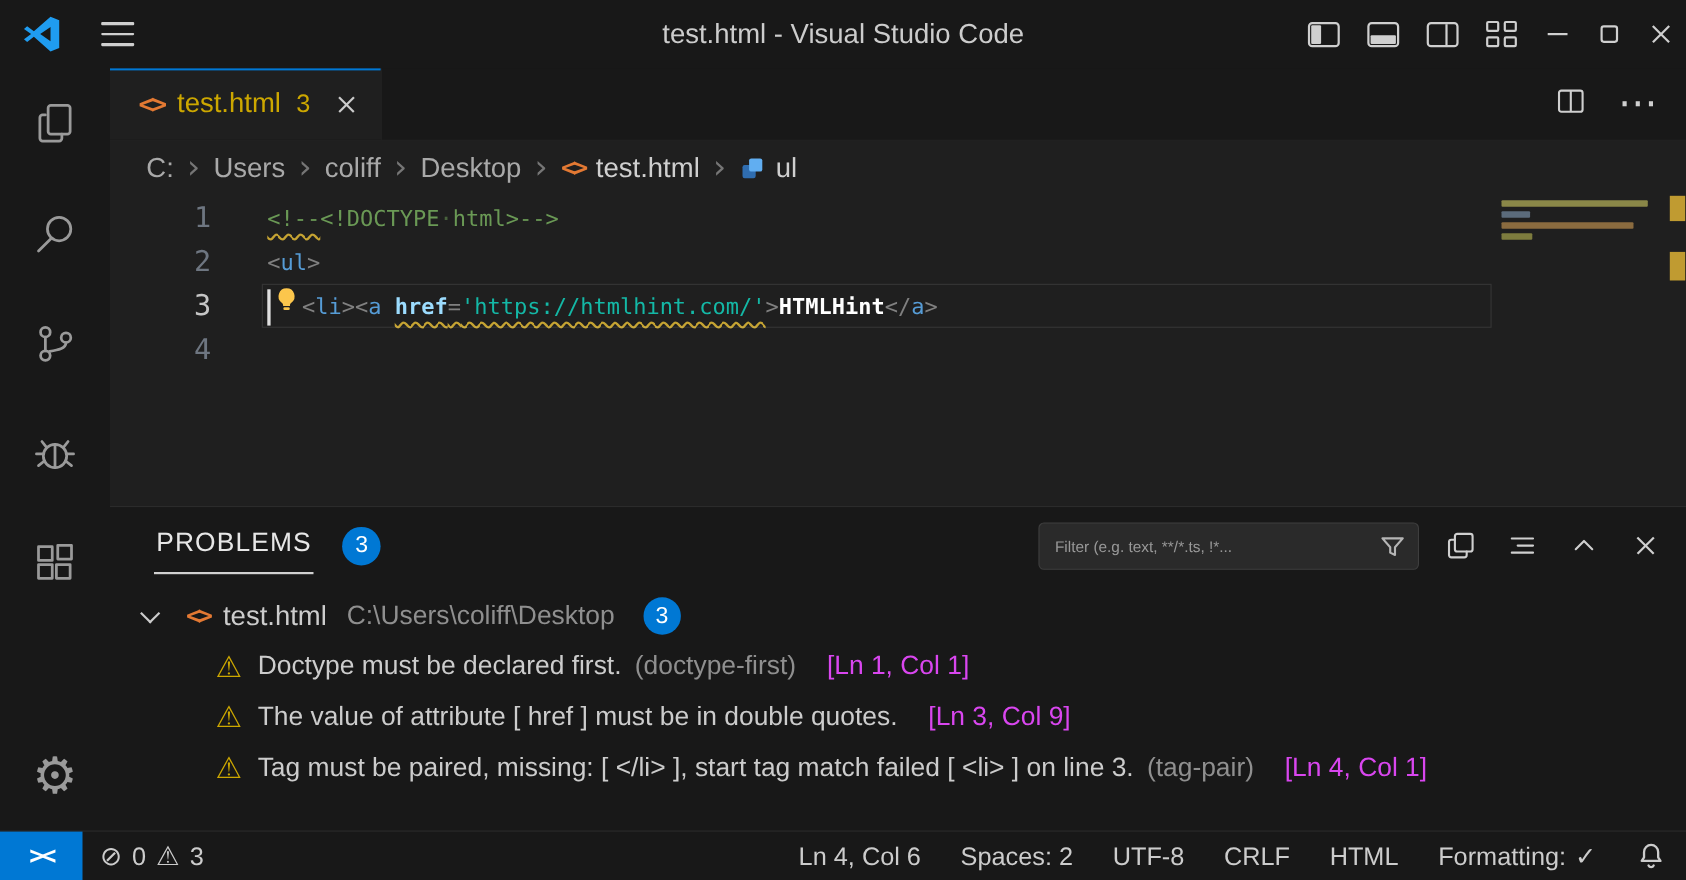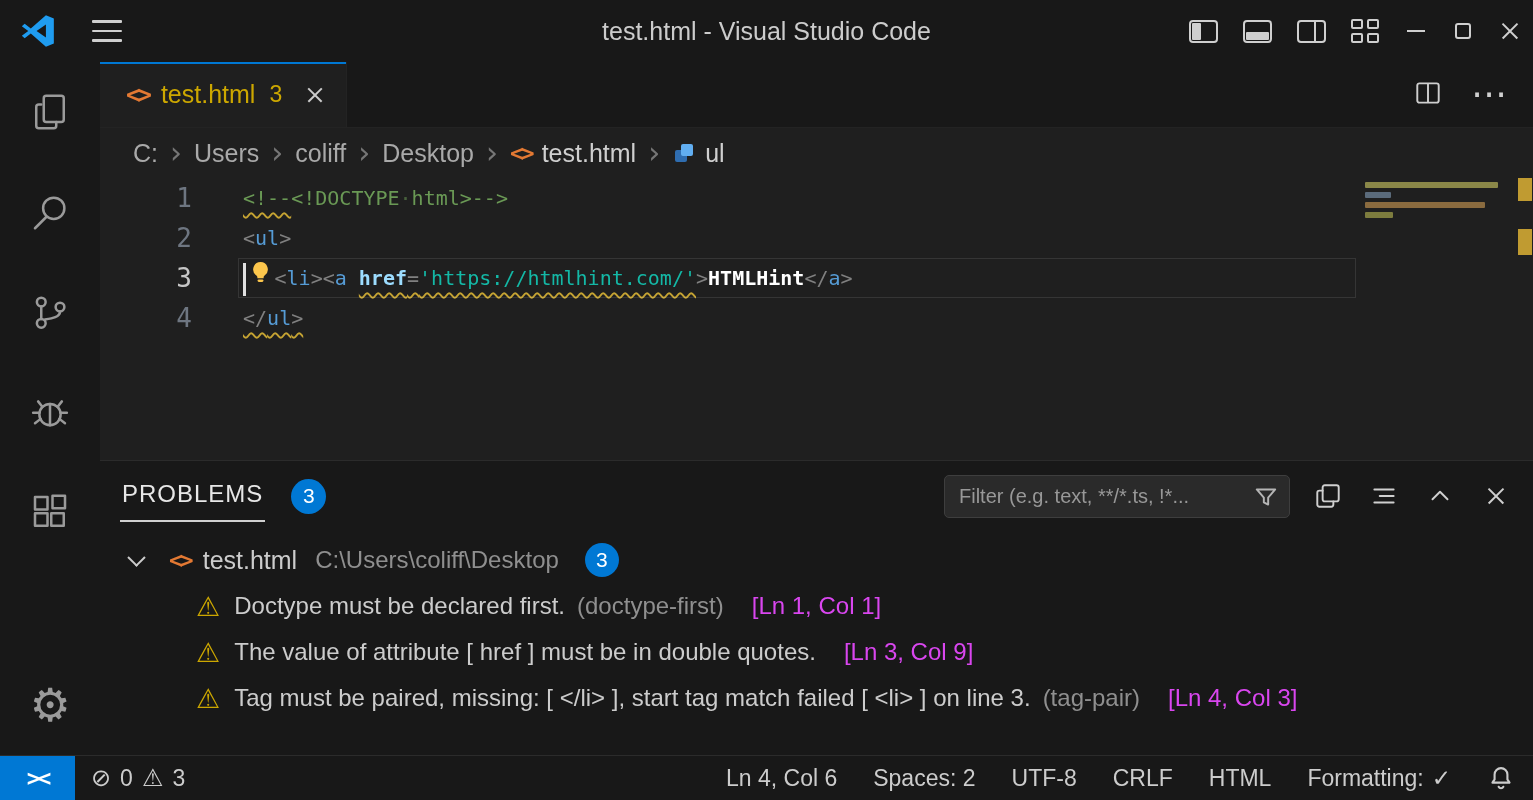--- a/index.html
+++ b/index.html
@@ -77,25 +77,25 @@
   .lightbulb{display:inline-block;vertical-align:middle;margin-right:2px;margin-top:-4px;}
 
   .minimap{position:absolute;right:30px;top:120px;width:140px;height:180px;}
   .mm-bar{position:absolute;left:2px;height:6px;border-radius:1px;}
   .overview{position:absolute;right:0;top:0;bottom:300px;width:16px;}
   .ov-mark{position:absolute;right:1px;width:14px;background:#c09b31;}
 
   
   .panel{position:absolute;left:0;right:0;top:398px;bottom:0;background:#181818;border-top:1px solid #2b2b2b;}
   .panel-header{position:relative;height:70px;display:flex;align-items:center;}
-  .panel-tab{margin-left:20px;display:flex;align-items:center;}
+  .panel-tab{margin-left:40px;display:flex;align-items:center;}
   .panel-tab-label{font-size:24px;color:#e7e7e7;letter-spacing:1px;padding:10px 2px 12px;border-bottom:2px solid #d0d0d0;}
   .badge{min-width:35px;height:35px;padding:0 6px;border-radius:18px;background:#0078d4;color:#fff;font-size:21px;display:inline-flex;align-items:center;justify-content:center;margin-left:26px;font-family:"Liberation Sans",sans-serif;}
   .filter{position:absolute;right:243px;top:14px;width:346px;height:43px;background:#2a2a2a;border:1px solid #3e3e3e;border-radius:5px;display:flex;align-items:center;padding:0 10px 0 14px;}
-  .filter input{flex:1;min-width:0;background:transparent;border:none;outline:none;color:#ccc;font-size:20px;font-family:"Liberation Sans",sans-serif;}
+  .filter input{flex:1;min-width:0;background:transparent;border:none;outline:none;color:#ccc;font-size:14px;font-family:"Liberation Sans",sans-serif;}
   .filter input::placeholder{color:#989898;}
   .filter svg{stroke:#b5b5b5;fill:none;stroke-width:1.8;stroke-linejoin:round;flex:none;}
   .panel-actions{position:absolute;right:20px;top:18px;display:flex;align-items:center;gap:22px;}
   .pa-btn{width:34px;height:34px;display:flex;align-items:center;justify-content:center;}
   .pa-btn svg{stroke:#cfcfcf;fill:none;stroke-width:1.8;stroke-linecap:round;stroke-linejoin:round;}
   .panel-body{padding-top:6px;}
   .file-row{height:46px;display:flex;align-items:center;padding-left:30px;}
   .chev-down{width:13px;height:13px;border-right:2.2px solid #ccc;border-bottom:2.2px solid #ccc;transform:rotate(45deg) translate(-2px,-2px);}
   .file-row .mono-ico{font-size:23px;margin-left:26px;}
   .file-name{font-size:25px;color:#cccccc;margin-left:12px;}
@@ -258,21 +258,20 @@
           <div class="code-line current">
             <div class="current-line-box"></div>
             <div class="line-num">3</div>
             <div class="line-content"><span class="cursor"></span><span class="lightbulb"><svg width="25" height="25" viewBox="0 0 24 24">
                   <path fill="#fcc64c" d="M12 2a7 7 0 0 1 4.2 12.6c-.7.5-1.2 1.3-1.2 2.1v.8H9v-.8c0-.8-.5-1.6-1.2-2.1A7 7 0 0 1 12 2z"></path>
                   <rect x="9.2" y="18.6" width="5.6" height="2.4" rx="1.2" fill="#fcc64c"></rect>
                 </svg></span><span class="tok-punct">&lt;</span><span class="tok-tag">li</span><span class="tok-punct">&gt;&lt;</span><span class="tok-tag">a</span><span class="tok-punct"> </span><span class="tok-attr sq">href</span><span class="tok-punct sq">=</span><span class="tok-string sq">'https://htmlhint.com/'</span><span class="tok-punct">&gt;</span><span class="tok-plain">HTMLHint</span><span class="tok-punct">&lt;/</span><span class="tok-tag">a</span><span class="tok-punct">&gt;</span></div>
           </div>
           <div class="code-line">
             <div class="line-num">4</div>
-            <div class="line-content"><span class="tok-punct sq">&lt;/</span><span class="tok-tag sq">ul</span><span class="tok-punct sq">&gt;</span></div>
           </div>
         </div>
     </div>
 
     <div class="minimap">
       <div class="mm-bar" style="top:0;width:133px;background:#8a8748;"></div>
       <div class="mm-bar" style="top:10px;width:26px;background:#5b6b7b;"></div>
       <div class="mm-bar" style="top:20px;width:120px;background:#8a6b3f;"></div>
       <div class="mm-bar" style="top:30px;width:28px;background:#7d7c3e;"></div>
     </div>
@@ -331,21 +330,21 @@
         </div>
         <div class="problem-row">
           <span class="warn-tri">⚠</span>
           <span class="p-msg">The value of attribute [ href ] must be in double quotes.</span>
           <span class="p-loc">[Ln 3, Col 9]</span>
         </div>
         <div class="problem-row">
           <span class="warn-tri">⚠</span>
           <span class="p-msg">Tag must be paired, missing: [ &lt;/li&gt; ], start tag match failed [ &lt;li&gt; ] on line 3.</span>
           <span class="p-rule">(tag-pair)</span>
-          <span class="p-loc">[Ln 4, Col 3]</span>
+          <span class="p-loc">[Ln 4, Col 1]</span>
         </div>
       </div>
     </div>
   </div>
 
   <div class="statusbar">
     <div class="remote">
         <span>&gt;&lt;</span>
       </div>
     <div class="sb-problems">

